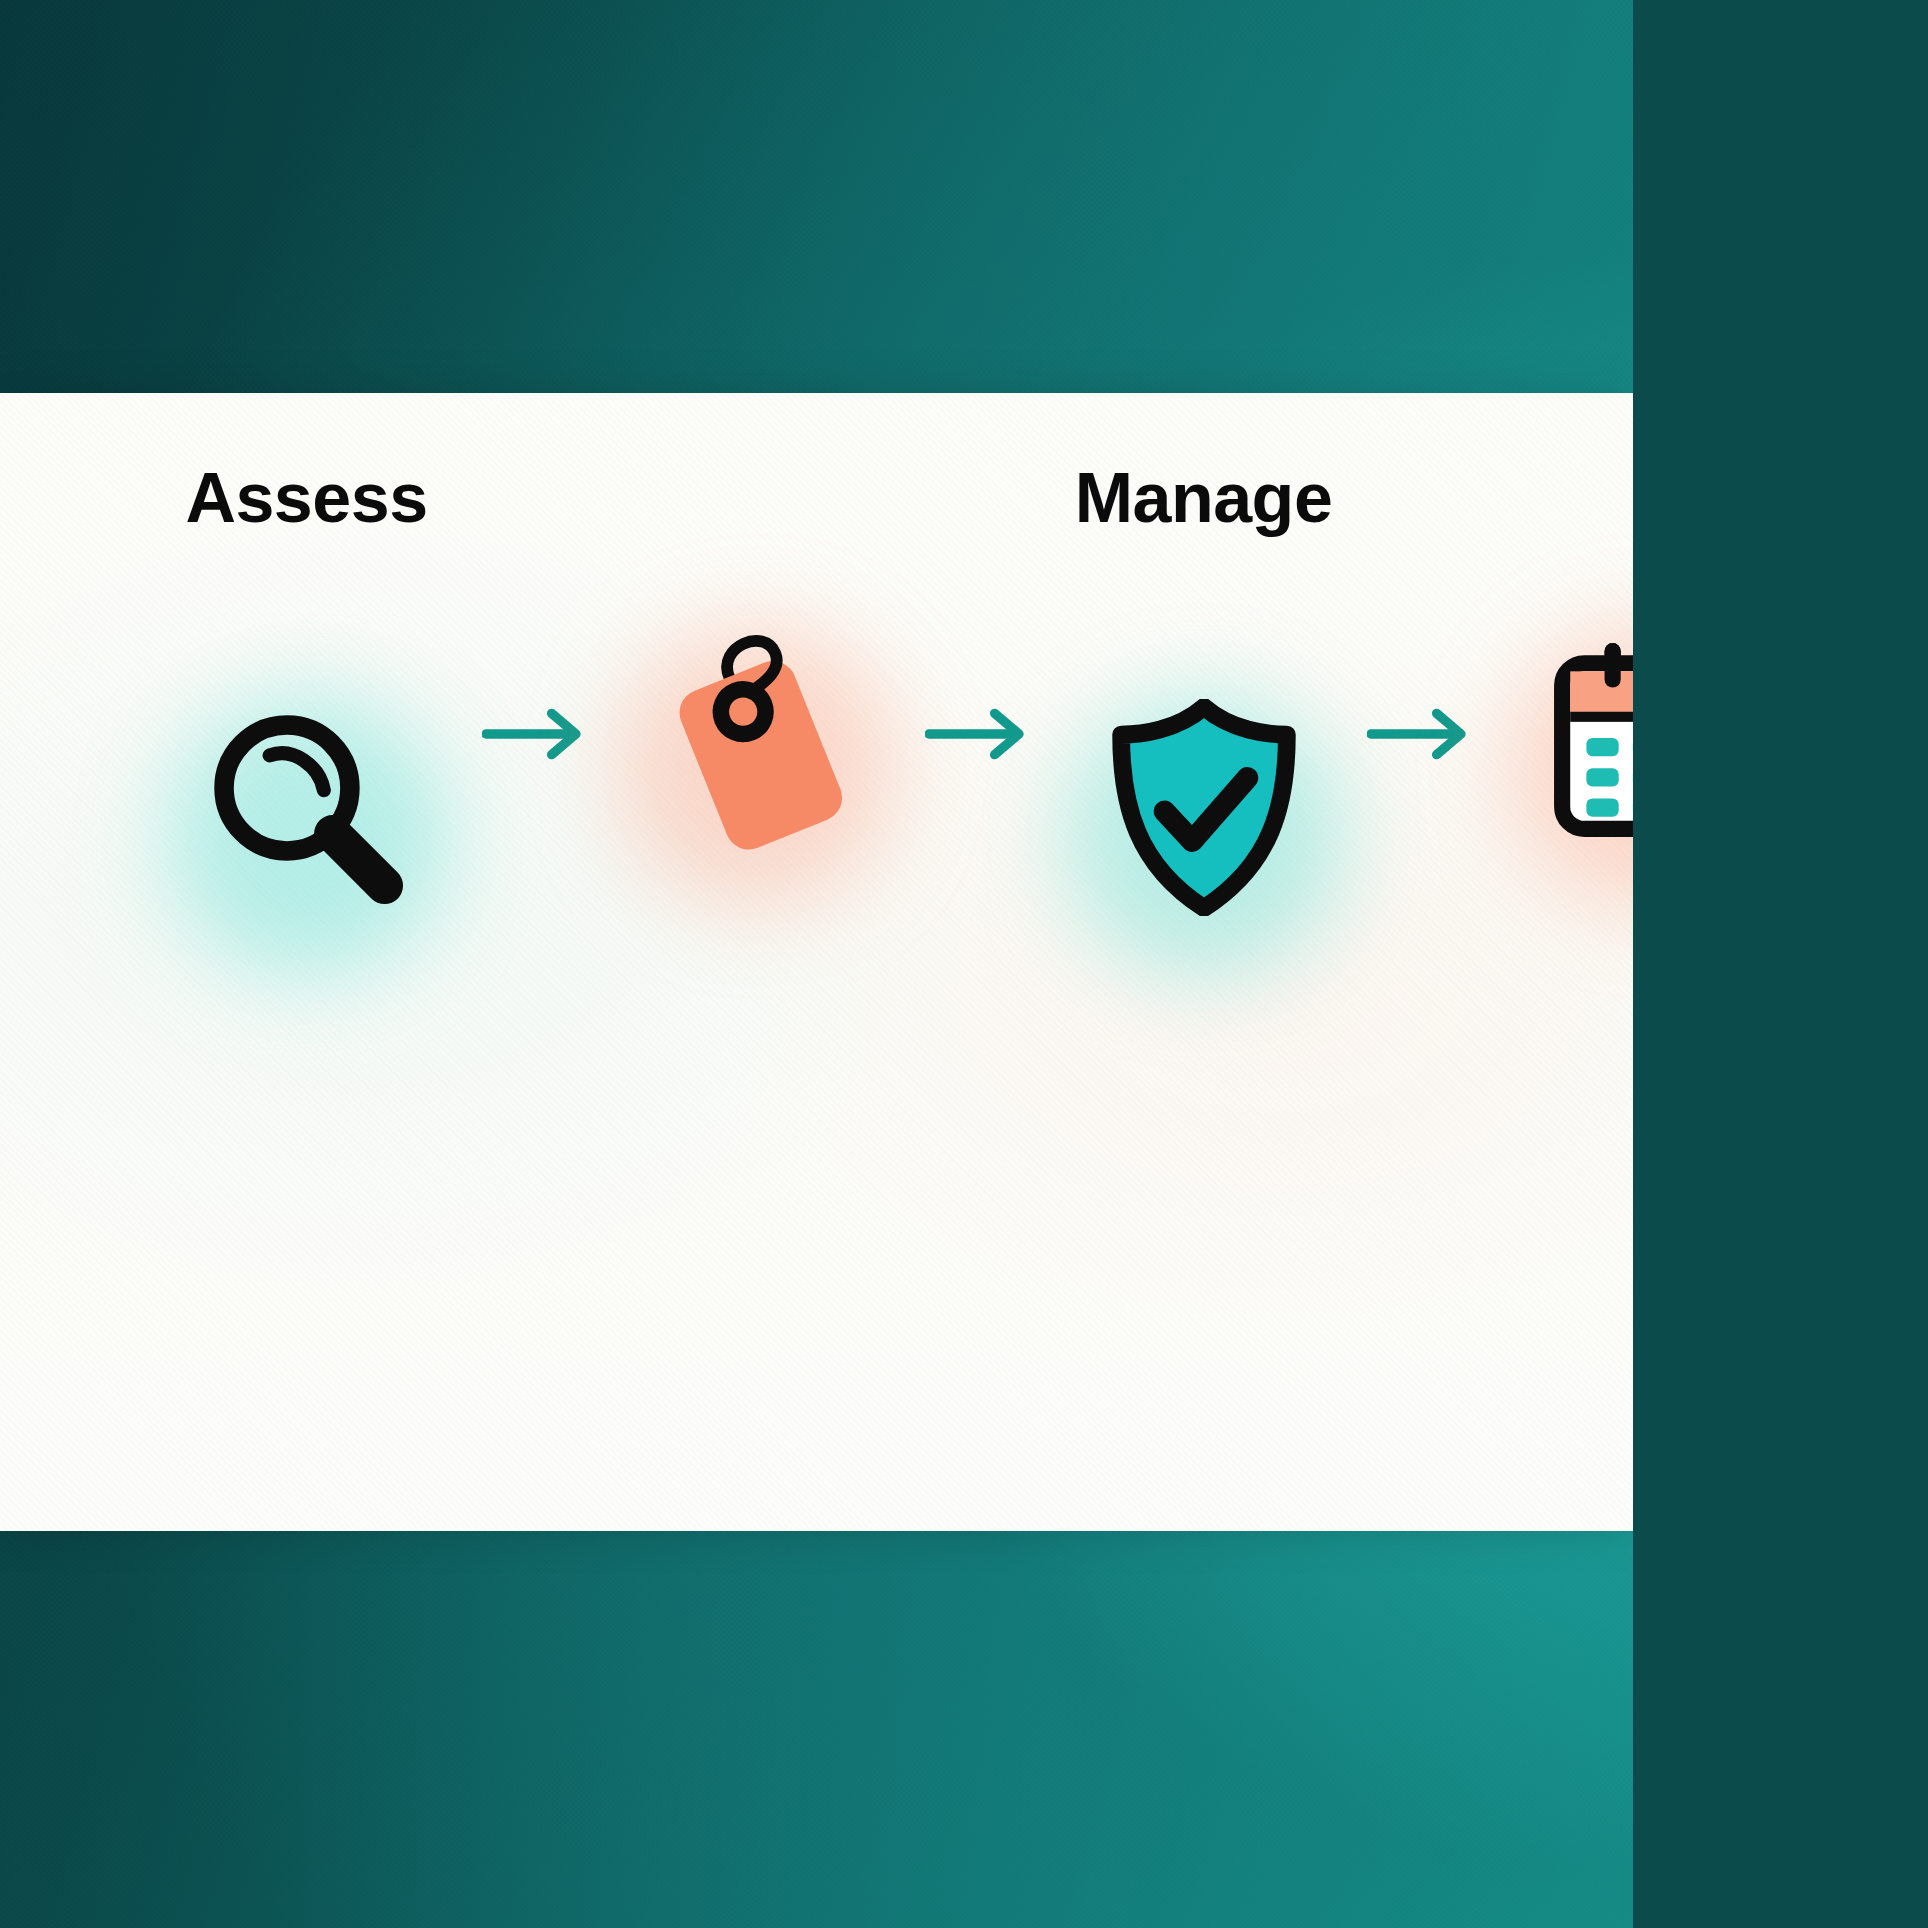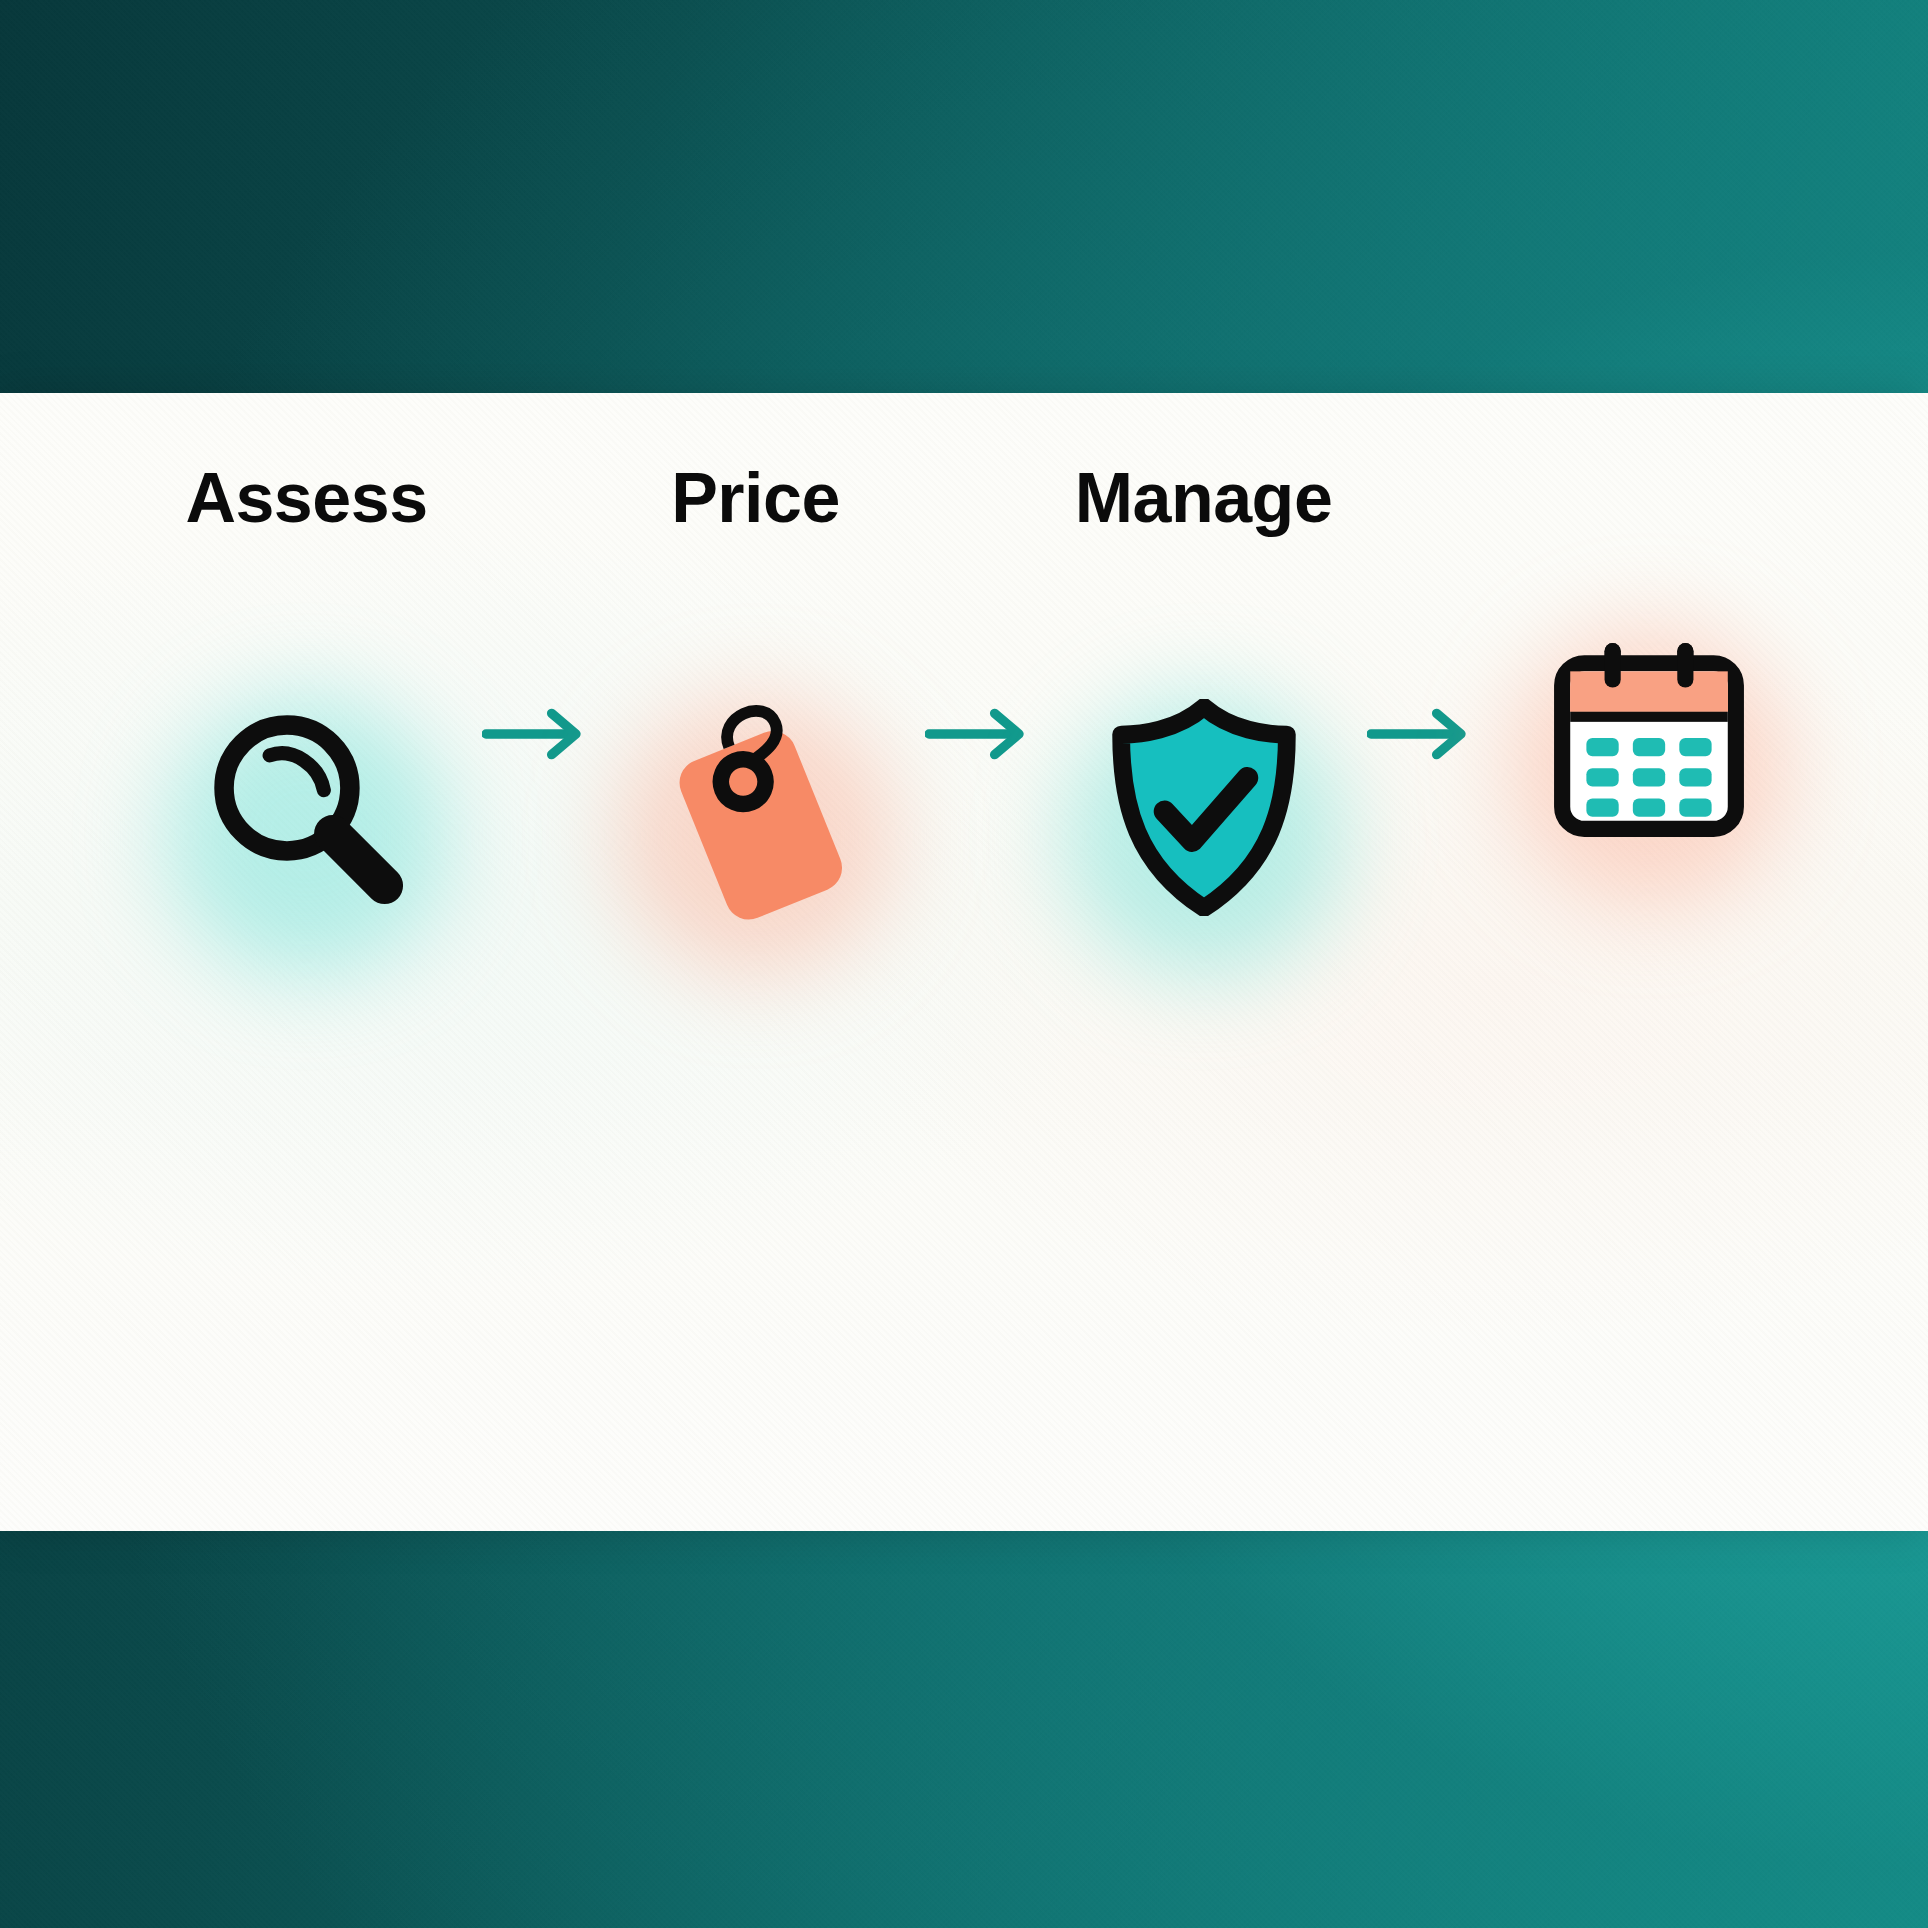--- a/index.html
+++ b/index.html
@@ -2,21 +2,21 @@
 <html style="font-size:15px"><head>
 <meta charset="utf-8">
 <style>
   html, body {
     margin: 0;
     padding: 0;
     background: #0b4b4b;
   }
   #stage {
     position: relative;
-    width: 1928px;
+    width: 1633px;
     height: 1928px;
     overflow: hidden;
     font-family: "Liberation Sans", "DejaVu Sans", sans-serif;
   }
 
   
   .bg {
     position: absolute;
     inset: 0;
     background:
@@ -136,21 +136,20 @@
       </div>
 
       <div class="arrow" style="left:482px; top:311px;">
         <svg width="113" height="60" viewBox="0 0 120 64">
           <line x1="4" y1="32" x2="96" y2="32" stroke="#11998c" stroke-width="10" stroke-linecap="round"></line>
           <polyline points="74,10 100,32 74,54" fill="none" stroke="#11998c" stroke-width="10" stroke-linecap="round" stroke-linejoin="round"></polyline>
         </svg>
       </div>
 
       <div class="step" style="left:600px;">
-        <div class="step-label">Price</div>
         <div class="step-icon">
           <div class="glow glow-peach"></div>
           <svg class="icon-art" width="235" height="235" viewBox="0 0 100 100">
             <g transform="rotate(-22 50 52)">
               <rect x="24" y="22" width="52" height="72" rx="10" ry="10" fill="#f78a66"></rect>
               <path d="M50 22 C50 8 72 8 72 20 C72 28 62 30 58 31" fill="none" stroke="#0d0d0d" stroke-width="5"></path>
               <circle cx="50" cy="38" r="9.5" fill="none" stroke="#0d0d0d" stroke-width="7"></circle>
             </g>
           </svg>
         </div>

